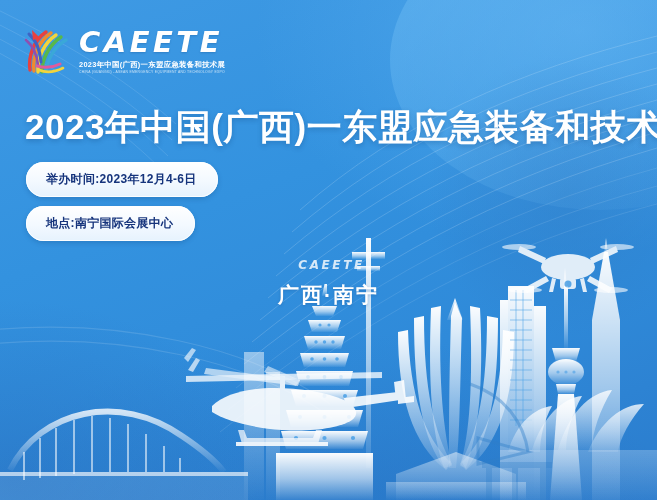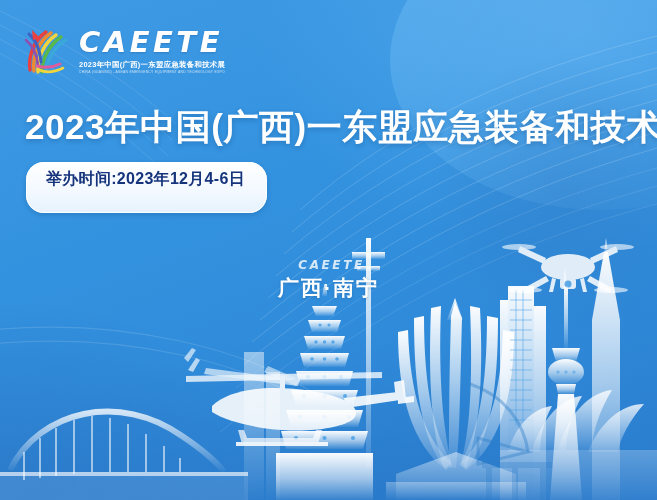--- a/index.html
+++ b/index.html
@@ -50,44 +50,44 @@
     position:absolute;left:25px;top:104px;
     font-size:35px;font-weight:700;color:#ffffff;
     letter-spacing:.5px;white-space:nowrap;
     text-shadow:0 2px 5px rgba(12,58,116,.30);
   }
 
   
   .pill{
     position:absolute;left:26px;
     display:inline-flex;align-items:center;
-    height:35px;padding:0 22px 16px 20px;
+    height:35px;padding:0 22px 0 20px;
     border-radius:18px;
     background:linear-gradient(180deg,#ffffff 0%,#f3f9ff 55%,#e6f2fd 100%);
     box-shadow:0 2px 5px rgba(10,55,110,.22), inset 0 0 0 1px rgba(255,255,255,.85);
     color:#16347c;
-    font-size:16px;font-weight:700;letter-spacing:.3px;white-space:nowrap;
+    font-size:12px;font-weight:700;letter-spacing:.3px;white-space:nowrap;
   }
   #pill-date{top:162px;}
   #pill-venue{top:206px;}
 
   
   #center-caption{
     position:absolute;left:0;right:0;top:258px;text-align:center;
     pointer-events:none;
   }
   #center-caption .cap-en{
     font-family:"DejaVu Sans",sans-serif;
     font-style:italic;font-weight:700;
     font-size:12px;letter-spacing:2.6px;
     color:rgba(255,255,255,.80);
     margin-left:6px;
   }
   #center-caption .cap-cn{
-    margin-top:2px;
+    margin-top:9px;
     font-size:21px;font-weight:700;letter-spacing:2px;
     color:#ffffff;
     text-shadow:0 1px 3px rgba(14,62,124,.28);
   }
 </style>
 </head>
 <body>
 
 <div id="banner">
 
@@ -350,19 +350,20 @@
     <div class="words">
       <div class="wordmark">CAEETE</div>
       <div class="sub">2023年中国(广西)一东盟应急装备和技术展</div>
       <div class="sub2">CHINA (GUANGXI) - ASEAN EMERGENCY EQUIPMENT AND TECHNOLOGY EXPO</div>
     </div>
   </div>
 
   <div id="headline">2023年中国(广西)一东盟应急装备和技术展</div>
 
   <div class="pill" id="pill-date">举办时间:2023年12月4-6日</div>
+  <div class="pill" id="pill-venue">地点:南宁国际会展中心</div>
 
   <div id="center-caption">
     <div class="cap-en">CAEETE</div>
     <div class="cap-cn">广西·南宁</div>
   </div>
 
 </div>
 
 </body></html>

